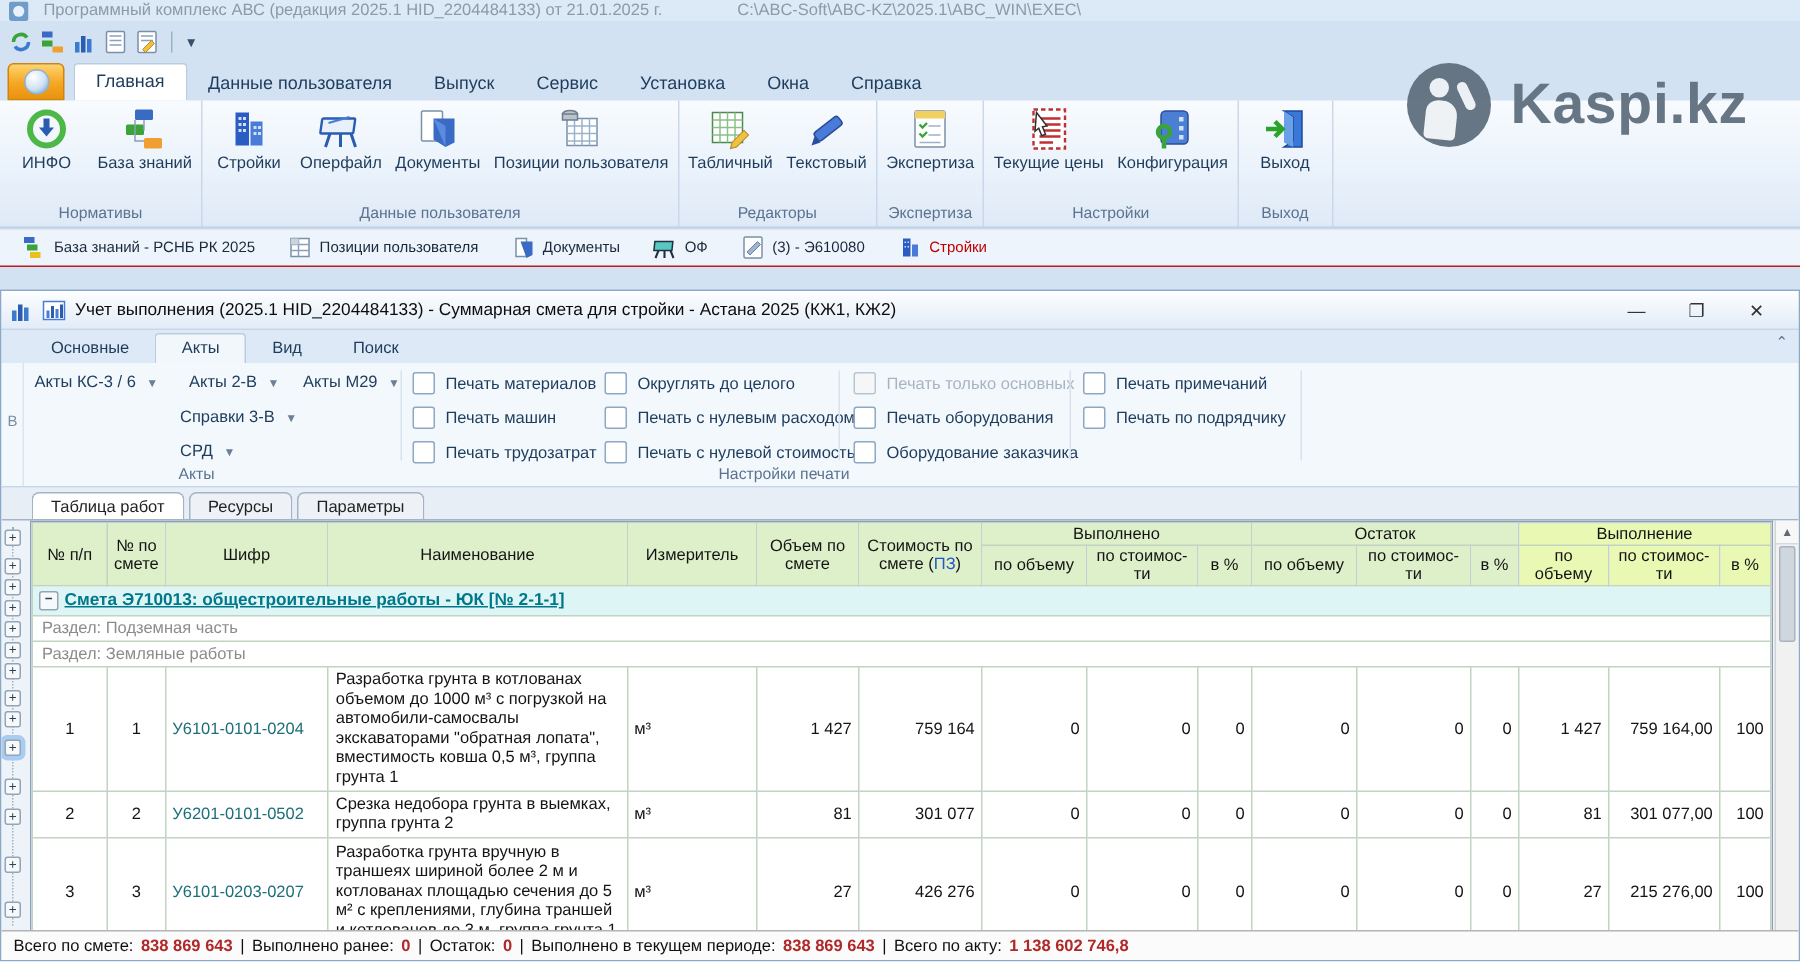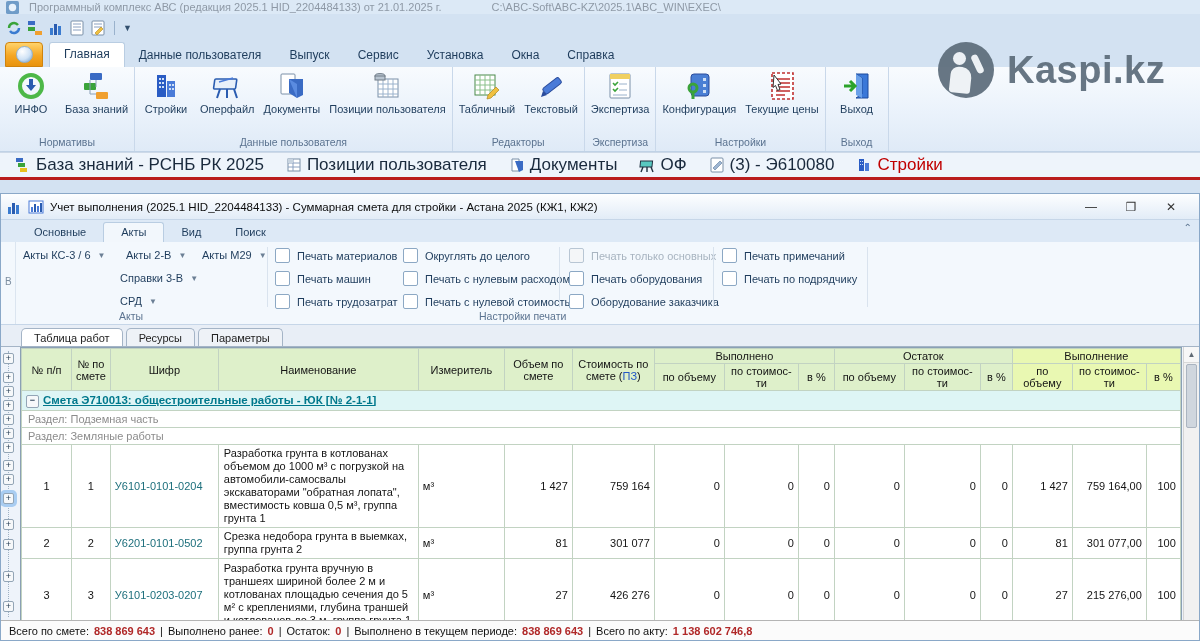--- a/index.html
+++ b/index.html
@@ -26,21 +26,21 @@
 
   
   .ribbon{position:absolute;top:67px;left:0;right:0;height:84px;background:linear-gradient(#f8fbfe,#eaf2fb 55%,#dfeaf7);border-bottom:1px solid #c0d2e6;display:flex;}
   .rgroup{display:flex;flex-direction:column;border-right:1px solid #c9d8ea;padding:2px 3px 0;}
   .rbtns{flex:1;display:flex;align-items:flex-start;justify-content:center;gap:3px;}
   .rbtn{display:flex;flex-direction:column;align-items:center;min-width:50px;padding:1px 3px;font-size:11px;color:#1e3c5c;text-align:center;line-height:12px;}
   .icon30{width:30px;height:30px;margin:1px 0 2px;}
   .rglabel{height:15px;font-size:10.5px;color:#5b7390;text-align:center;}
 
   
-  .toolbar2{position:absolute;top:152px;left:0;right:0;height:24px;background:#eef4fb;border-top:1px solid #cdd9e8;border-bottom:3px solid #b91c1c;display:flex;align-items:center;padding-left:4px;font-size:17px;color:#19293c;}
+  .toolbar2{position:absolute;top:152px;left:0;right:0;height:24px;background:#eef4fb;border-top:1px solid #cdd9e8;border-bottom:1px solid #b91c1c;display:flex;align-items:center;padding-left:4px;font-size:10px;color:#19293c;}
   .t2item{display:flex;align-items:center;gap:5px;padding:0 11px;}
   .t2item.red .t2label{color:#c00000;}
 
   
   .wm{position:absolute;top:42px;left:938px;display:flex;align-items:center;gap:13px;opacity:.93;z-index:60;pointer-events:none;}
   .wmc{width:56px;height:56px;border-radius:50%;background:#5d6d7b;position:relative;overflow:hidden;}
   .wmc:before{content:"";position:absolute;left:15px;top:10px;width:13px;height:13px;border-radius:50%;background:#eef2f5;}
   .wmc:after{content:"";position:absolute;left:12px;top:25px;width:21px;height:26px;border-radius:8px 10px 3px 3px;background:#eef2f5;transform:rotate(6deg);}
   .wmarm{position:absolute;left:36px;top:12px;width:7px;height:20px;border-radius:4px;background:#eef2f5;transform:rotate(-25deg);}
   .wmtext{font-size:38px;font-weight:bold;color:#5d6d7b;letter-spacing:.5px;}
@@ -254,34 +254,34 @@
           <span>Экспертиза</span>
         </div>
       </div>
       <div class="rglabel">Экспертиза</div>
     </div>
 
     <div class="rgroup">
       <div class="rbtns">
         <div class="rbtn">
           <svg class="icon30" viewBox="0 0 30 30">
+              <rect x="5" y="2" width="21" height="26" fill="#fff" stroke="#c03030" stroke-width="1.6" stroke-dasharray="3 2"></rect>
+              <path d="M9 8h14M9 12h14M9 16h14M9 20h14M9 24h9" stroke="#c03030" stroke-width="1.6"></path>
+              <path d="M7 4l7 9-3 .5 2 5-2.5 1-2-5-2.5 2z" fill="#fff" stroke="#303030"></path>
+            </svg>
+          <span>Текущие цены</span>
+        </div>
+        <div class="rbtn">
+          <svg class="icon30" viewBox="0 0 30 30">
               <rect x="7" y="3" width="18" height="22" rx="3" fill="#4a7fd4" stroke="#2a4c9c"></rect>
               <path d="M19 7h3v3h-3zM19 13h3v3h-3zM19 19h3v3h-3z" fill="#cfe0f5"></path>
               <circle cx="9" cy="17" r="4" fill="none" stroke="#3aa33a" stroke-width="3"></circle>
               <path d="M9 20v8" stroke="#3aa33a" stroke-width="3"></path>
             </svg>
           <span>Конфигурация</span>
-        </div>
-        <div class="rbtn">
-          <svg class="icon30" viewBox="0 0 30 30">
-              <rect x="5" y="2" width="21" height="26" fill="#fff" stroke="#c03030" stroke-width="1.6" stroke-dasharray="3 2"></rect>
-              <path d="M9 8h14M9 12h14M9 16h14M9 20h14M9 24h9" stroke="#c03030" stroke-width="1.6"></path>
-              <path d="M7 4l7 9-3 .5 2 5-2.5 1-2-5-2.5 2z" fill="#fff" stroke="#303030"></path>
-            </svg>
-          <span>Текущие цены</span>
         </div>
       </div>
       <div class="rglabel">Настройки</div>
     </div>
 
     <div class="rgroup">
       <div class="rbtns">
         <div class="rbtn">
           <svg class="icon30" viewBox="0 0 30 30">
               <path d="M14 3h12v24H14l6-4V7z" fill="#3a78d8" stroke="#1c4a9c"></path>

